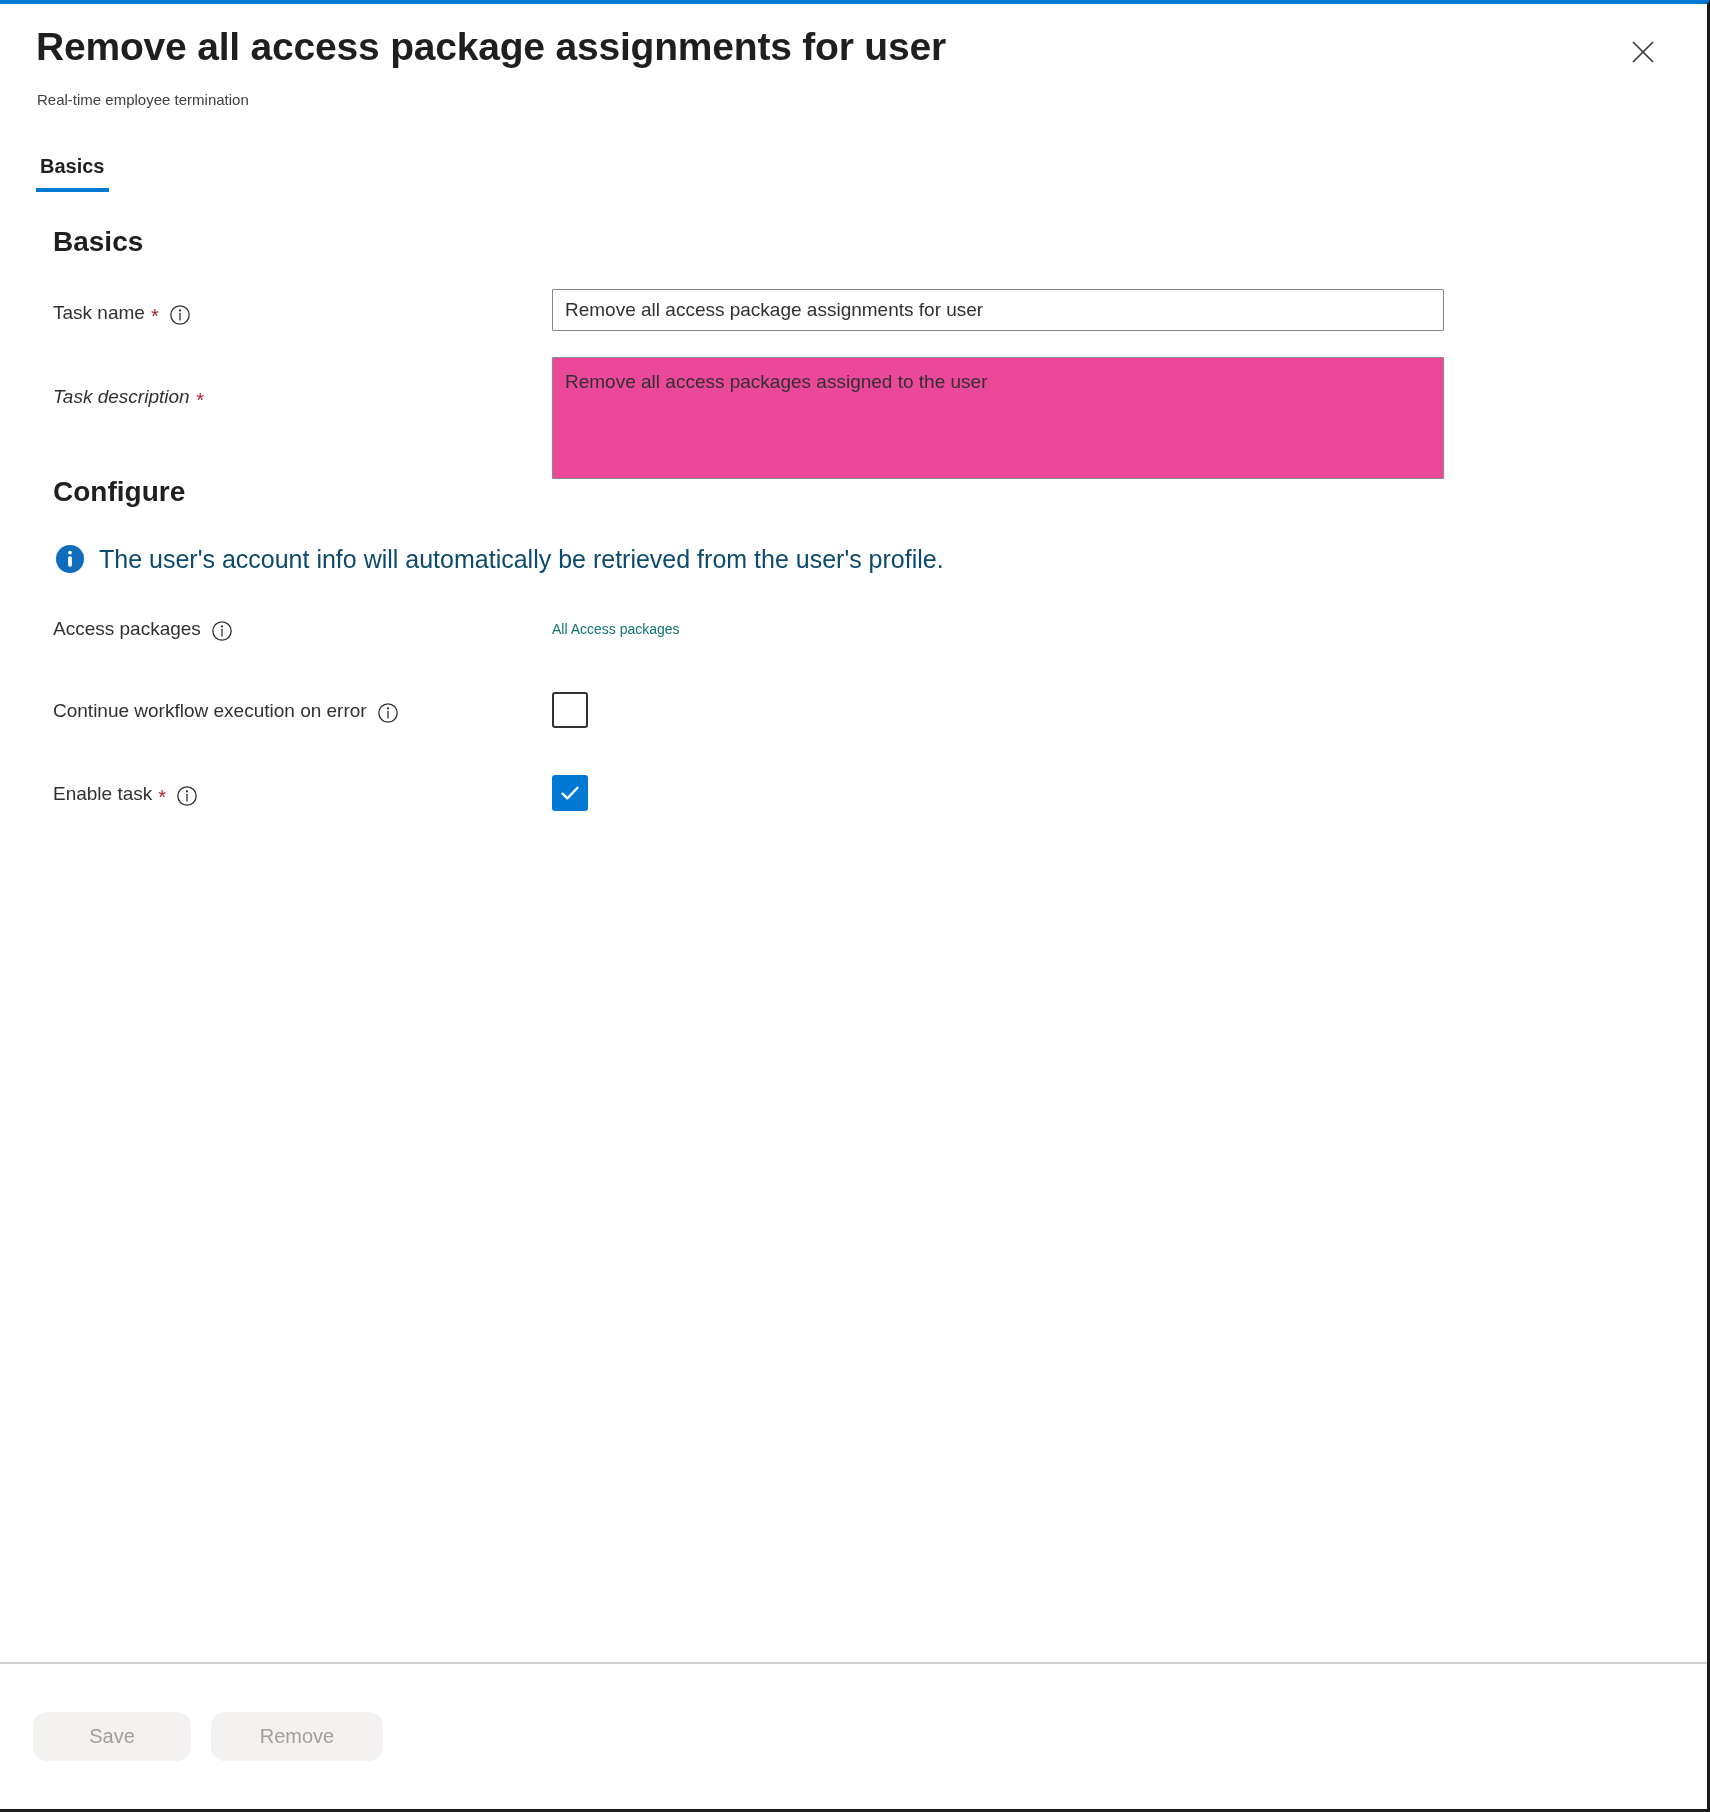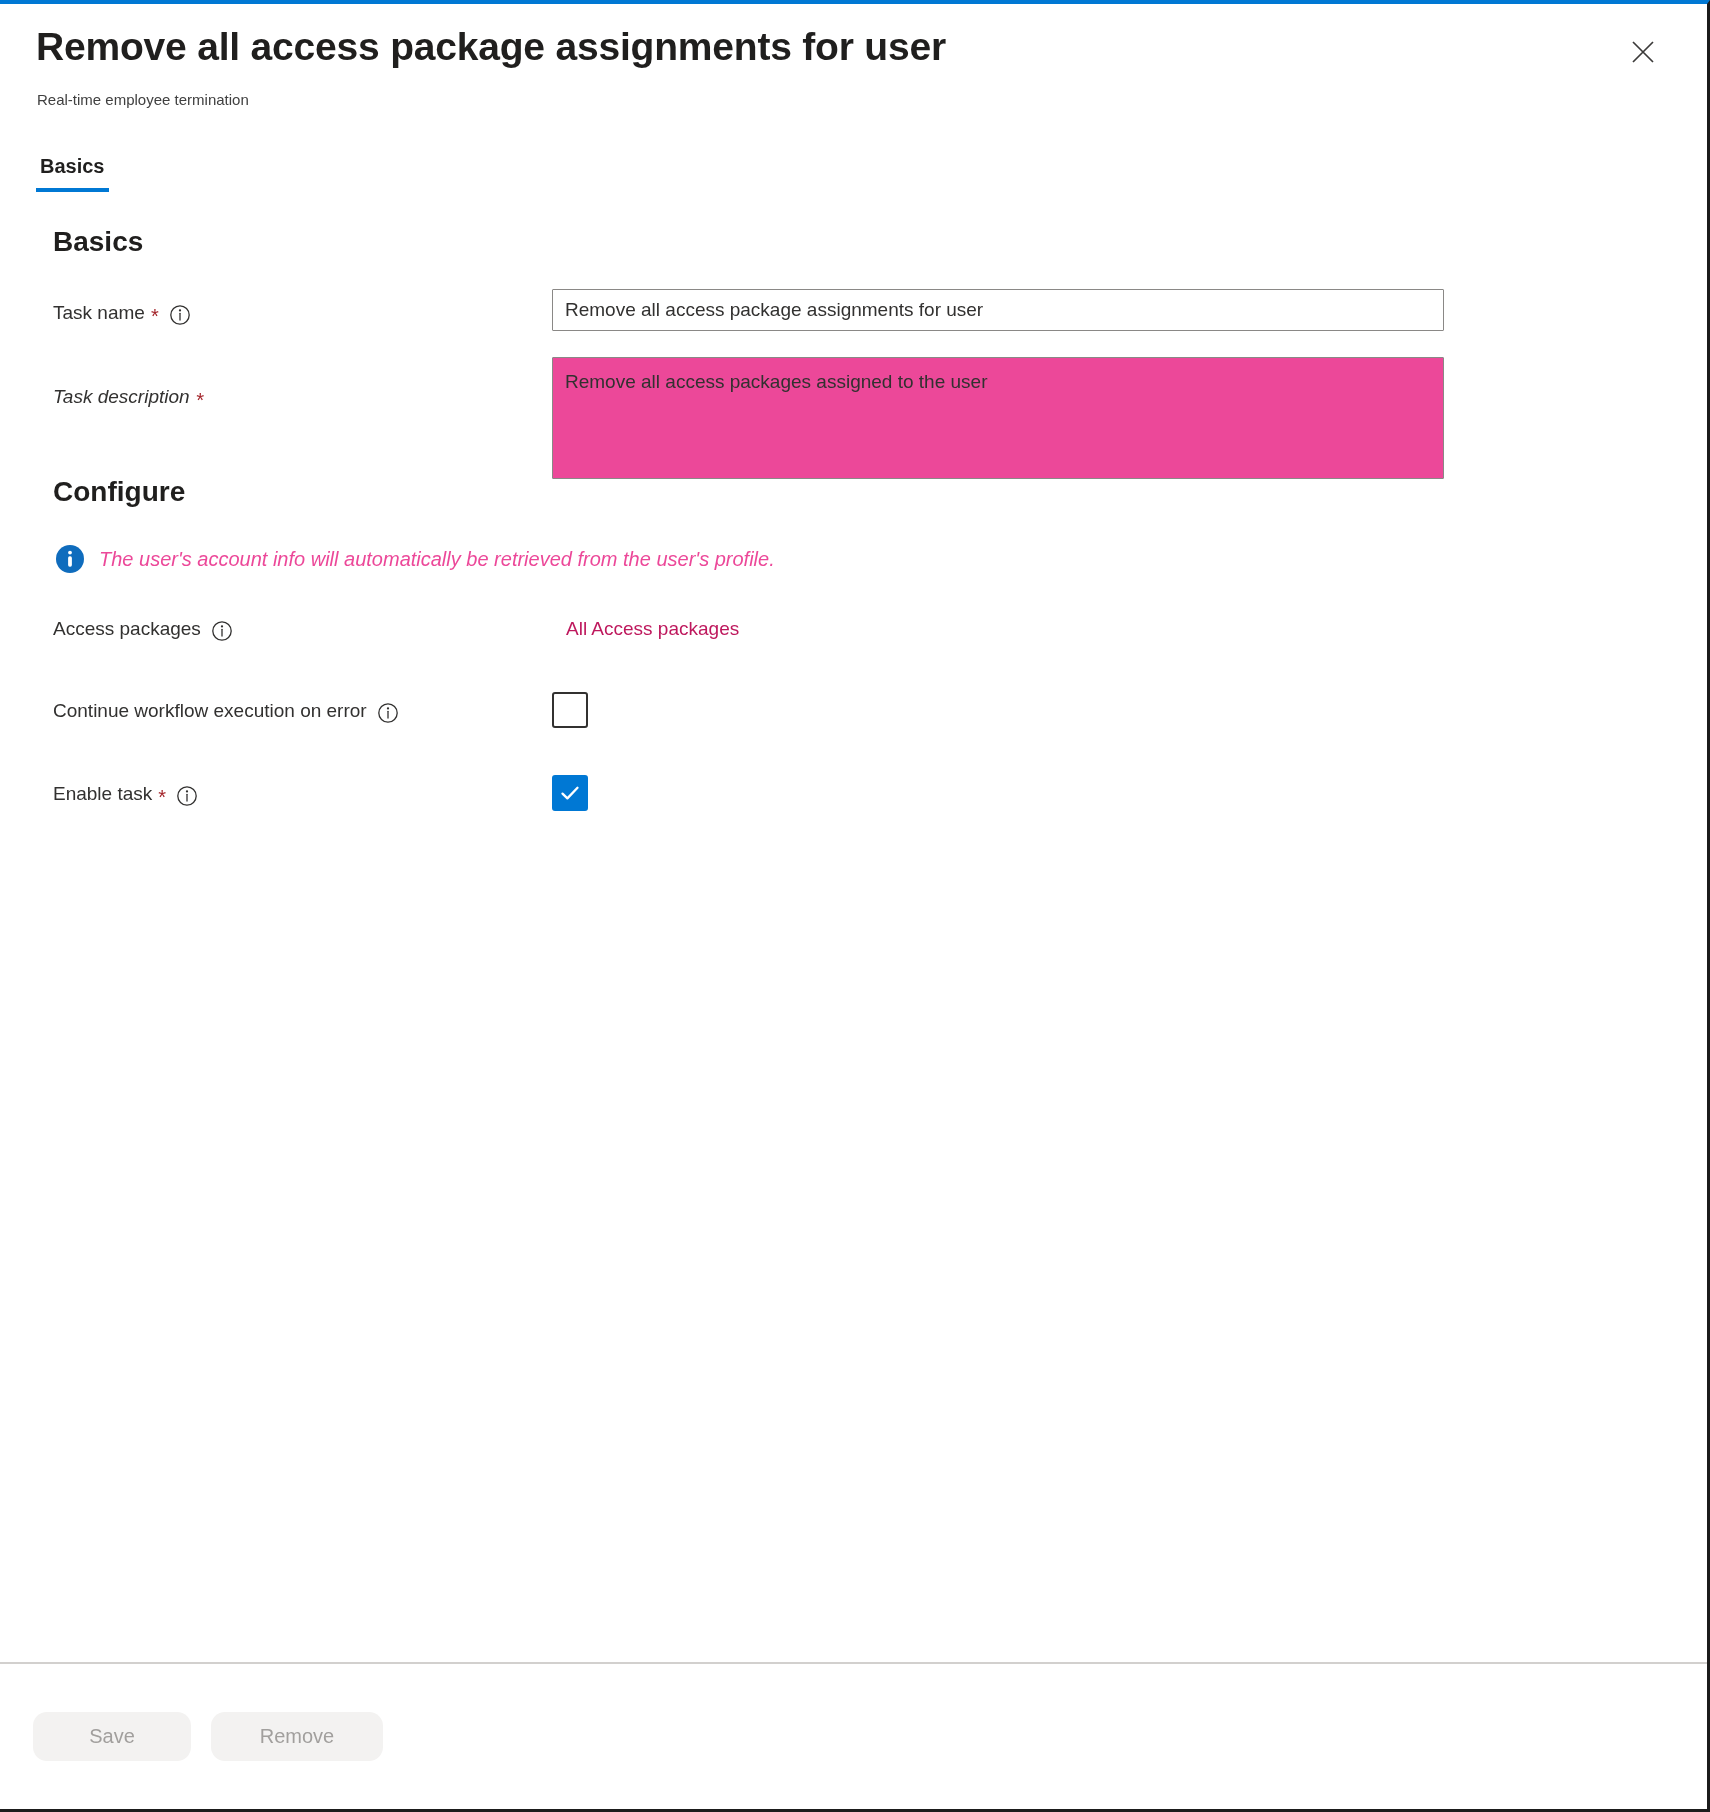--- a/index.html
+++ b/index.html
@@ -183,35 +183,33 @@
     display: flex;
     align-items: center;
   }
   .info-banner-icon {
     width: 30px;
     height: 30px;
     flex: 0 0 30px;
     margin-right: 14px;
   }
   .info-banner-text {
-    font-size: 20px;
+    font-size: 25px;
     line-height: 26px;
-    color: #ec4899;
-    white-space: nowrap;
-    font-style: italic;
+    color: #0c4a6e;
+    white-space: nowrap;
   }
 
   .static-value {
     position: absolute;
     left: 552px;
-    font-size: 19px;
+    font-size: 14px;
     line-height: 26px;
-    color: #be185d;
-    white-space: nowrap;
-    margin-left: 14px;
+    color: #0f766e;
+    white-space: nowrap;
   }
 
   
   .checkbox {
     position: absolute;
     left: 552px;
     width: 36px;
     height: 36px;
     box-sizing: border-box;
     border-radius: 3px;

